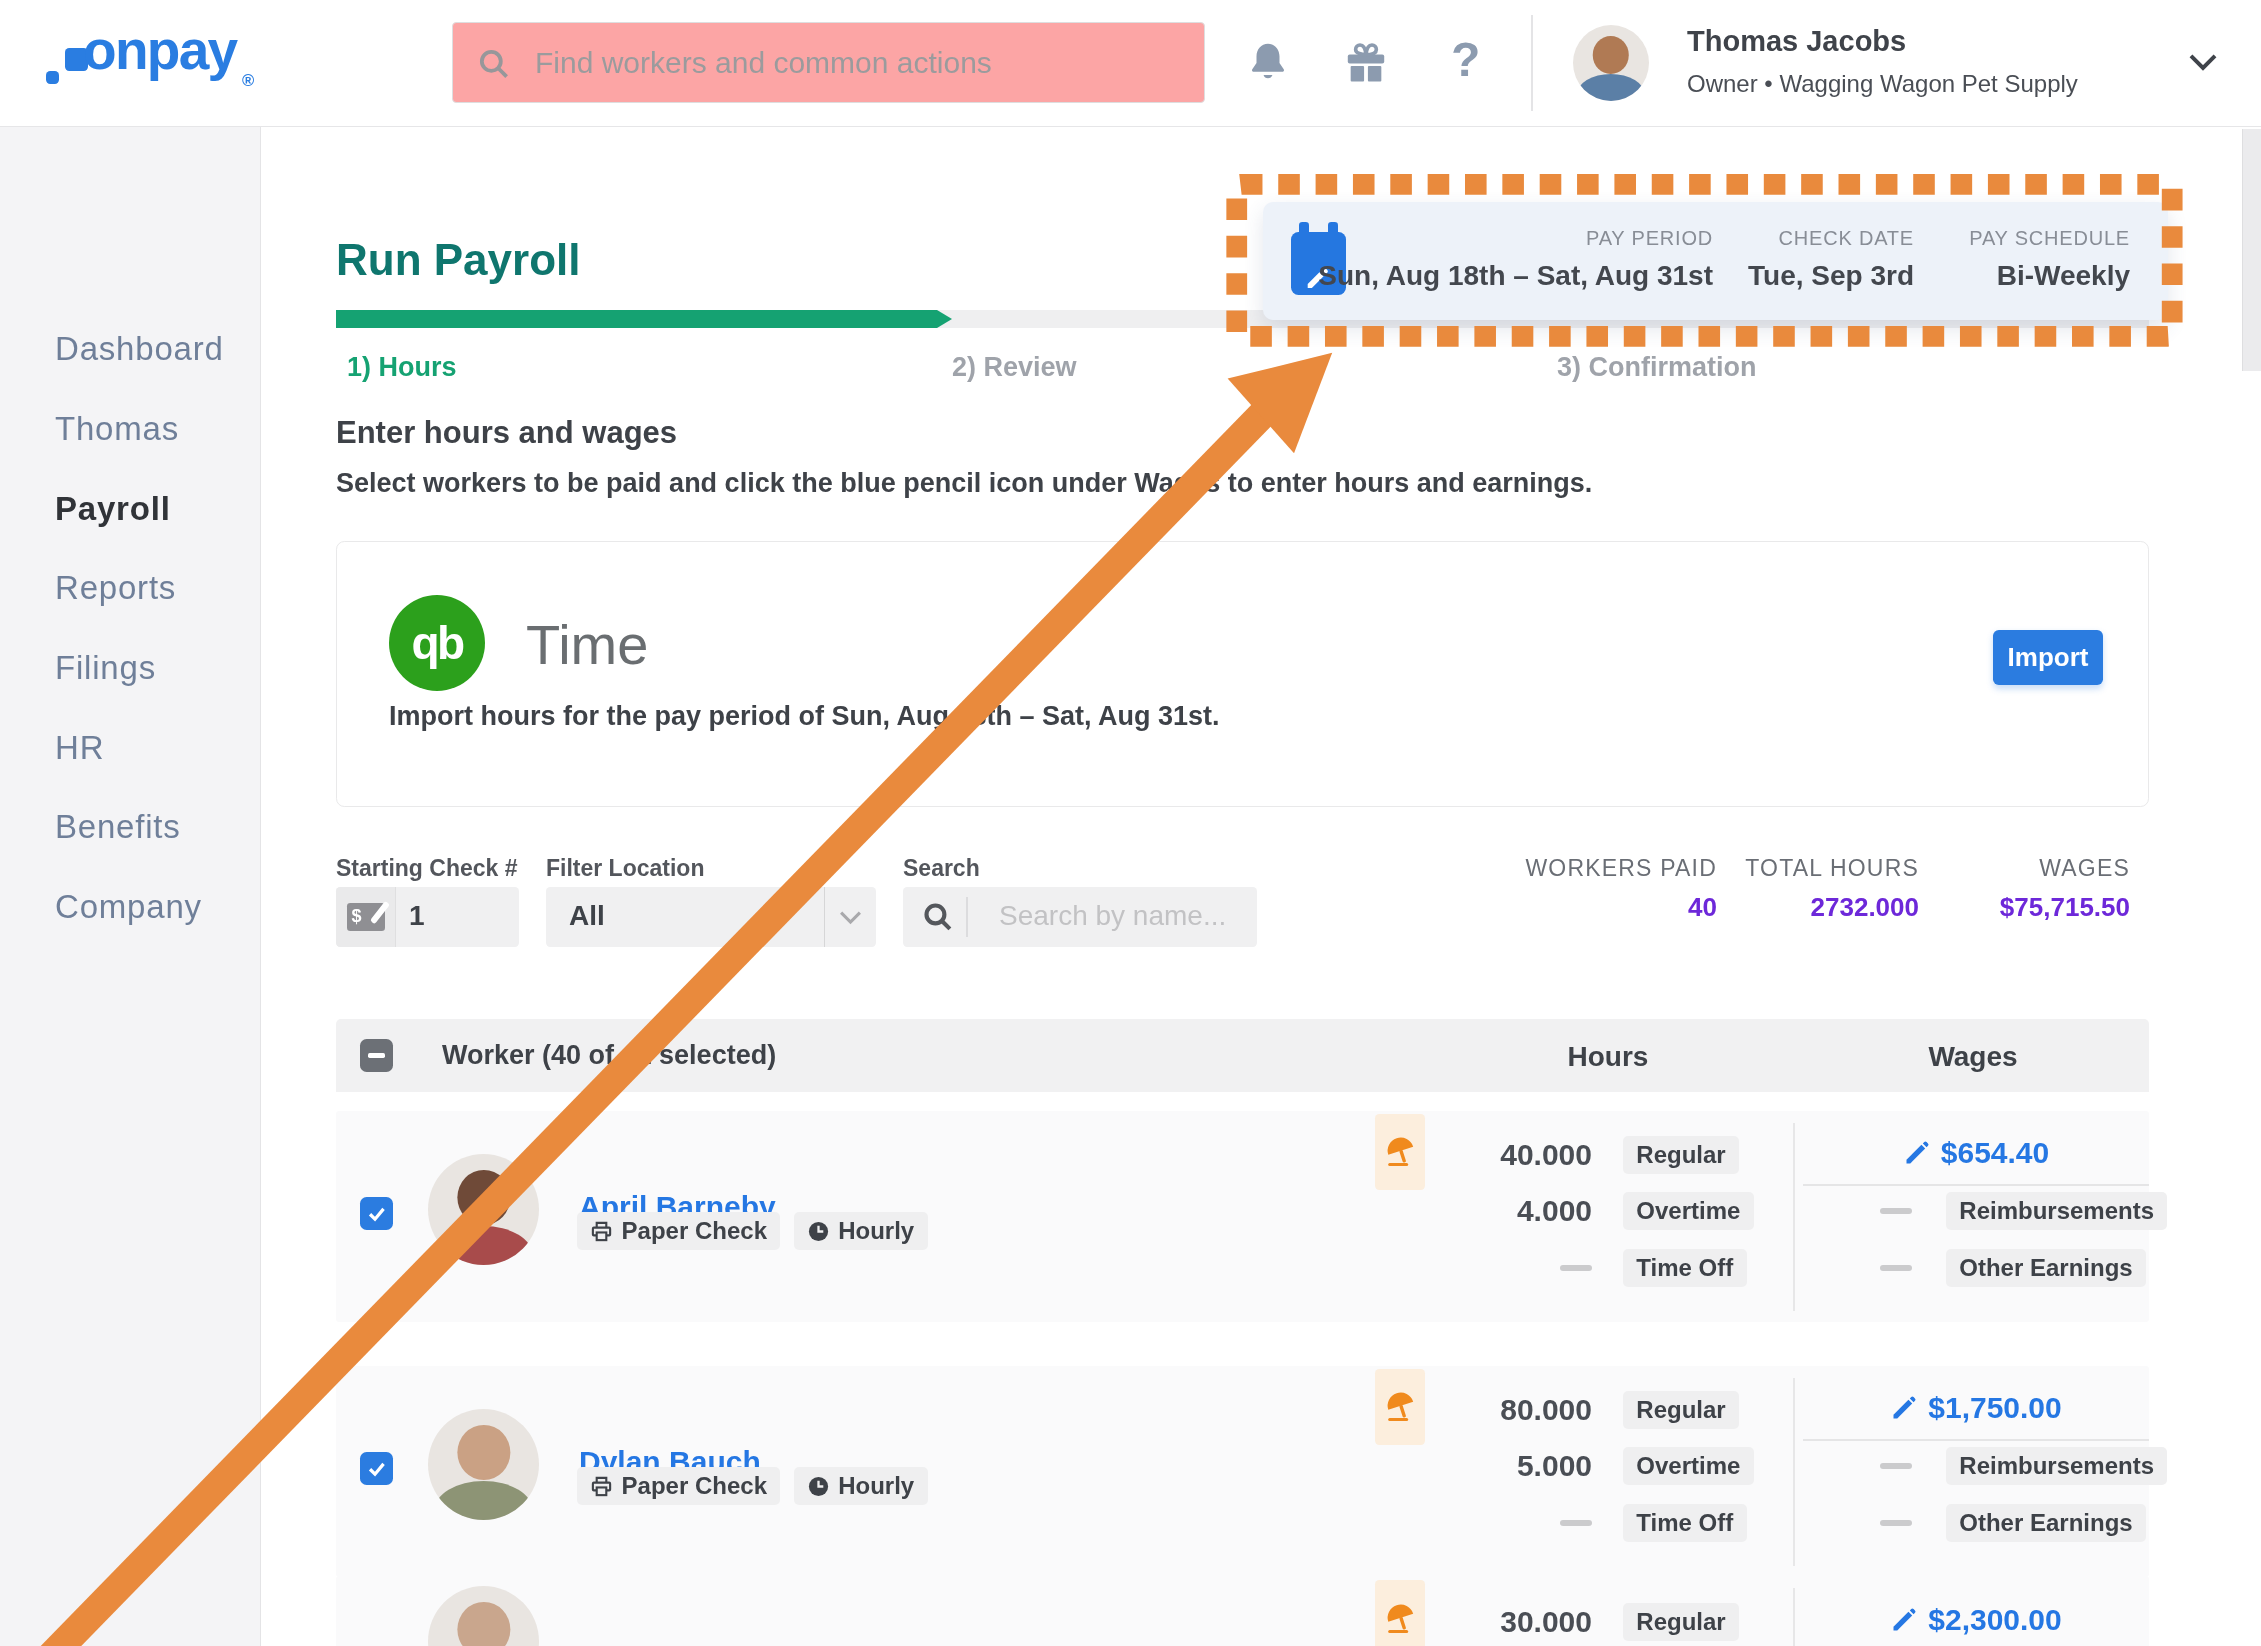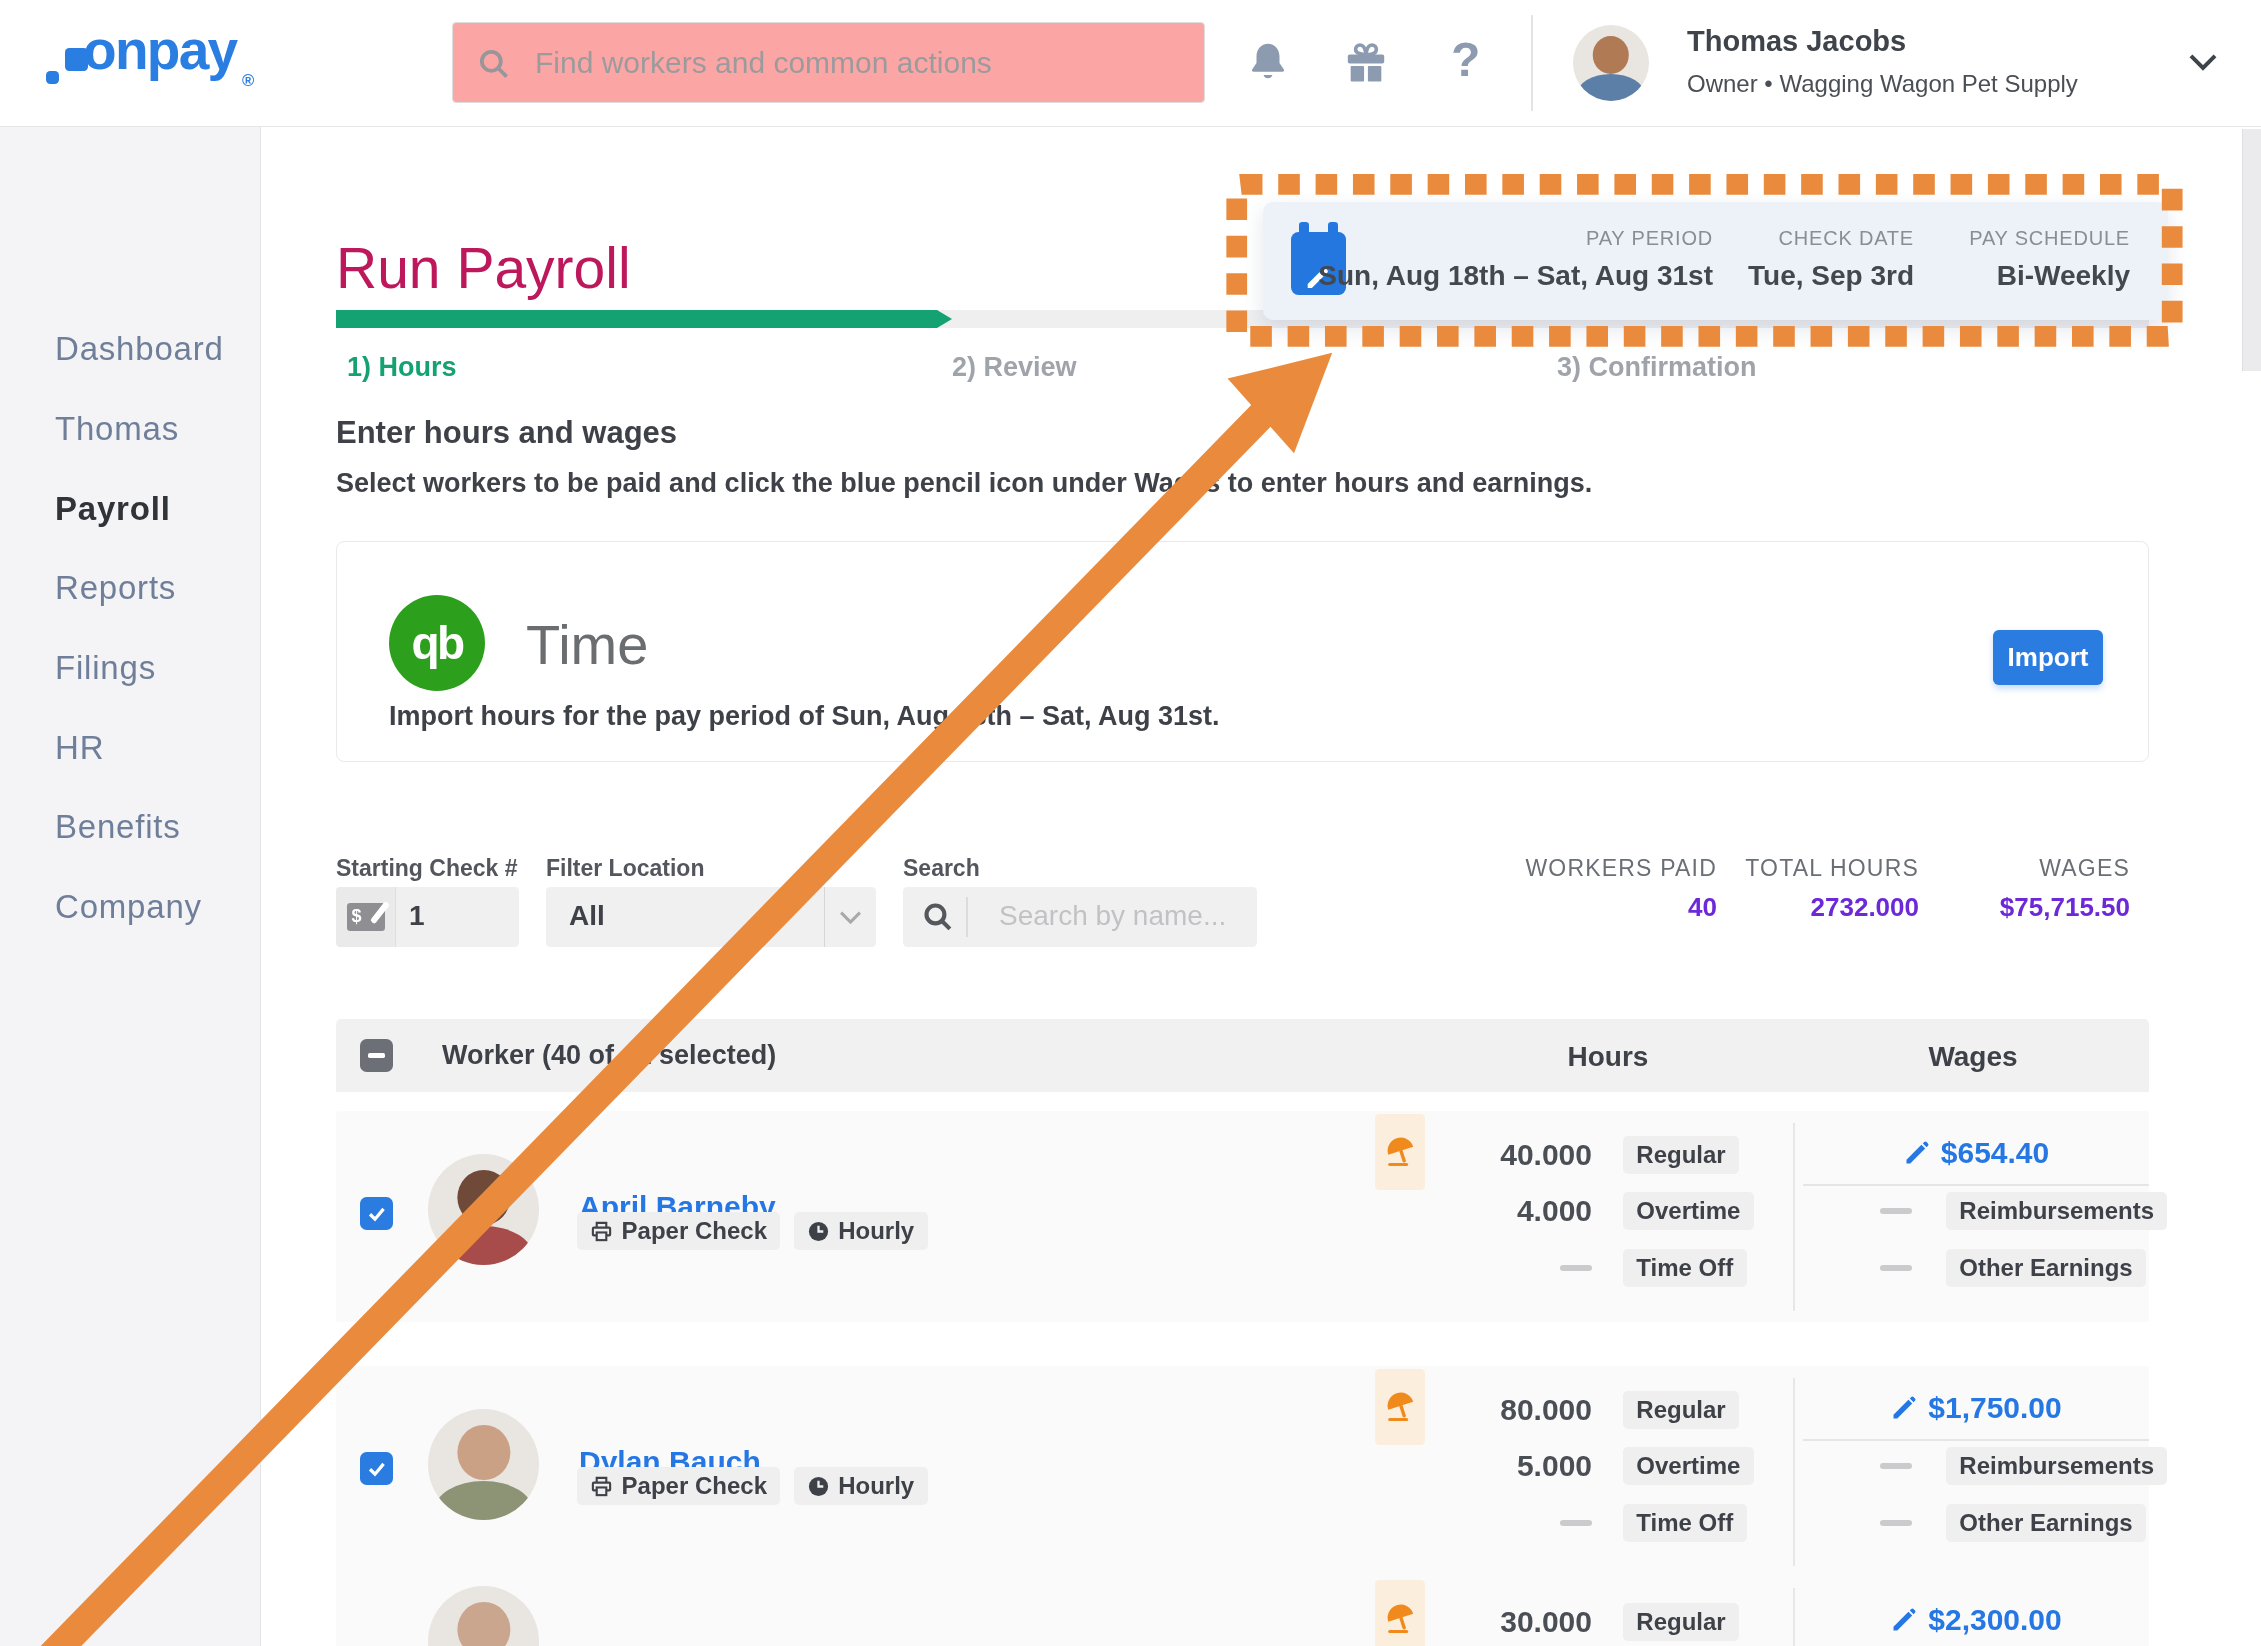--- a/index.html
+++ b/index.html
@@ -29,30 +29,30 @@
   .uname{position:absolute;left:1687px;top:25px;font-size:29px;font-weight:700;color:#3F434A;}
   .usub{position:absolute;left:1687px;top:70px;font-size:24px;font-weight:400;color:#4A4E55;}
 
   
   .sbar{position:absolute;left:0;top:126px;width:261px;height:1521px;background:#F4F4F6;
         border-right:1.7px solid #E4E4E6;z-index:4;box-sizing:border-box;}
   .sitem{position:absolute;left:55px;font-size:33px;font-weight:500;color:#6F7F99;letter-spacing:0.8px;cursor:pointer;}
   .sitem.active{color:#303338;font-weight:700;}
 
   
-  .title{position:absolute;left:336px;top:235px;font-size:57px;font-weight:400;color:#be185d;}
+  .title{position:absolute;left:336px;top:235px;font-size:44px;font-weight:700;color:#0f766e;}
   .ptrack{position:absolute;left:336px;top:310px;width:1813px;height:18px;background:#EFEFF0;border-radius:2.5px;}
   .pfill{position:absolute;left:336px;top:310px;width:616px;height:18px;background:#15A272;
          clip-path:polygon(0 0,calc(100% - 15px) 0,100% 50%,calc(100% - 15px) 100%,0 100%);}
   .step{position:absolute;top:352px;font-size:27px;font-weight:600;color:#9FA3AA;}
   .step.active{color:#15A272;font-weight:700;}
   .h2{position:absolute;left:336px;top:415px;font-size:31px;font-weight:700;color:#3E4248;}
   .subtext{position:absolute;left:336px;top:468px;font-size:27px;font-weight:600;color:#3E4248;}
 
-  .card{position:absolute;left:336px;top:541px;width:1813px;height:221px;background:#fff;
+  .card{position:absolute;left:336px;top:541px;width:1813px;height:266px;background:#fff;
         border:1.7px solid #E9E9EA;border-radius:8.3px;box-sizing:border-box;}
   .qbcircle{position:absolute;left:52px;top:53px;width:96px;height:96px;border-radius:50%;background:#2CA01C;
             display:flex;align-items:center;justify-content:center;}
   .qbcircle span{color:#fff;font-size:46px;font-weight:700;letter-spacing:-2.5px;}
   .qbtime{position:absolute;left:189px;top:70px;font-size:56px;font-weight:500;color:#6A6E71;}
   .qbdesc{position:absolute;left:52px;top:159px;font-size:27px;font-weight:700;color:#3E4248;}
   .btn-import{position:absolute;left:1656px;top:88px;width:110px;height:55px;background:#2B7CE0;border:0;
               border-radius:5.8px;color:#fff;font-size:26px;font-weight:700;font-family:"Liberation Sans",sans-serif;
               cursor:pointer;box-shadow:0 3.3px 6.6px rgba(43,124,224,.25);}
 

